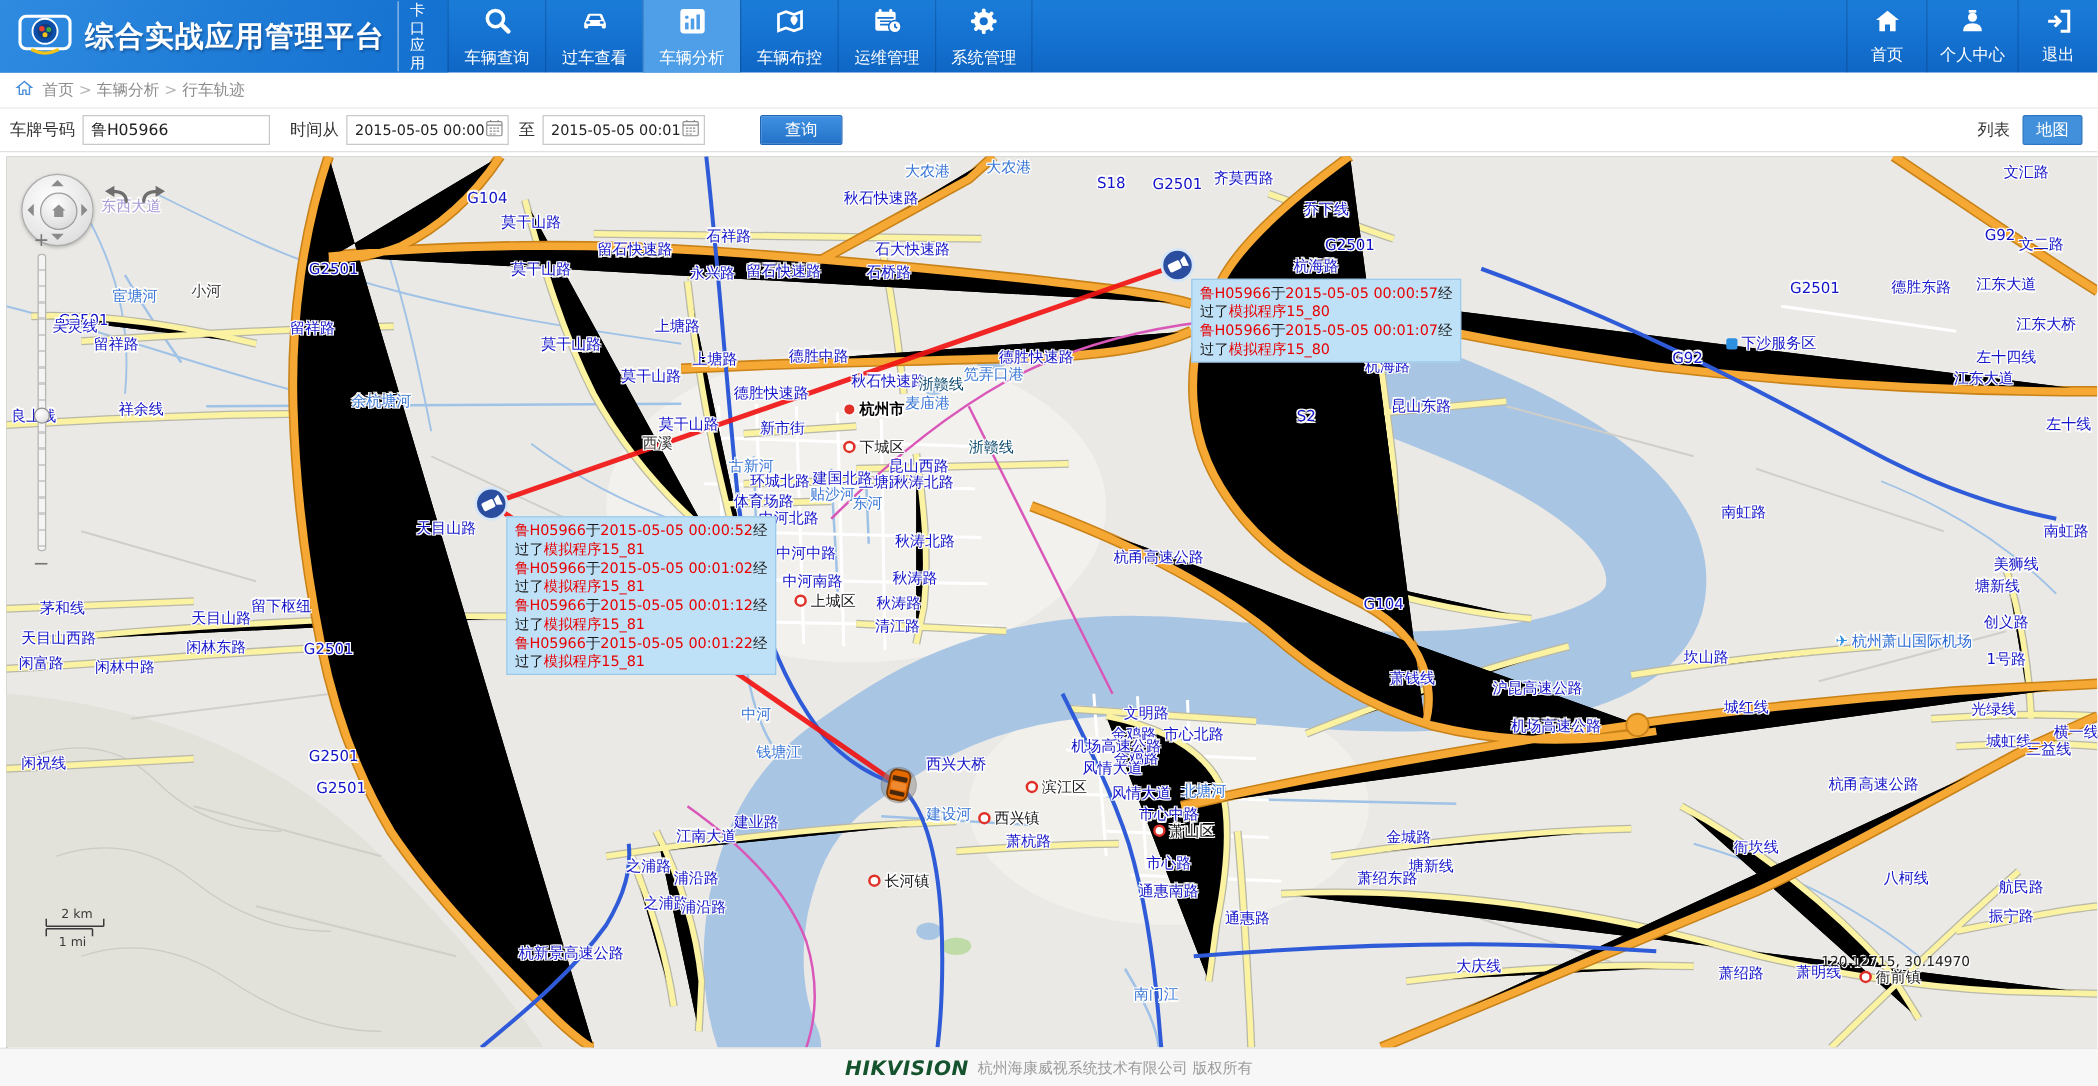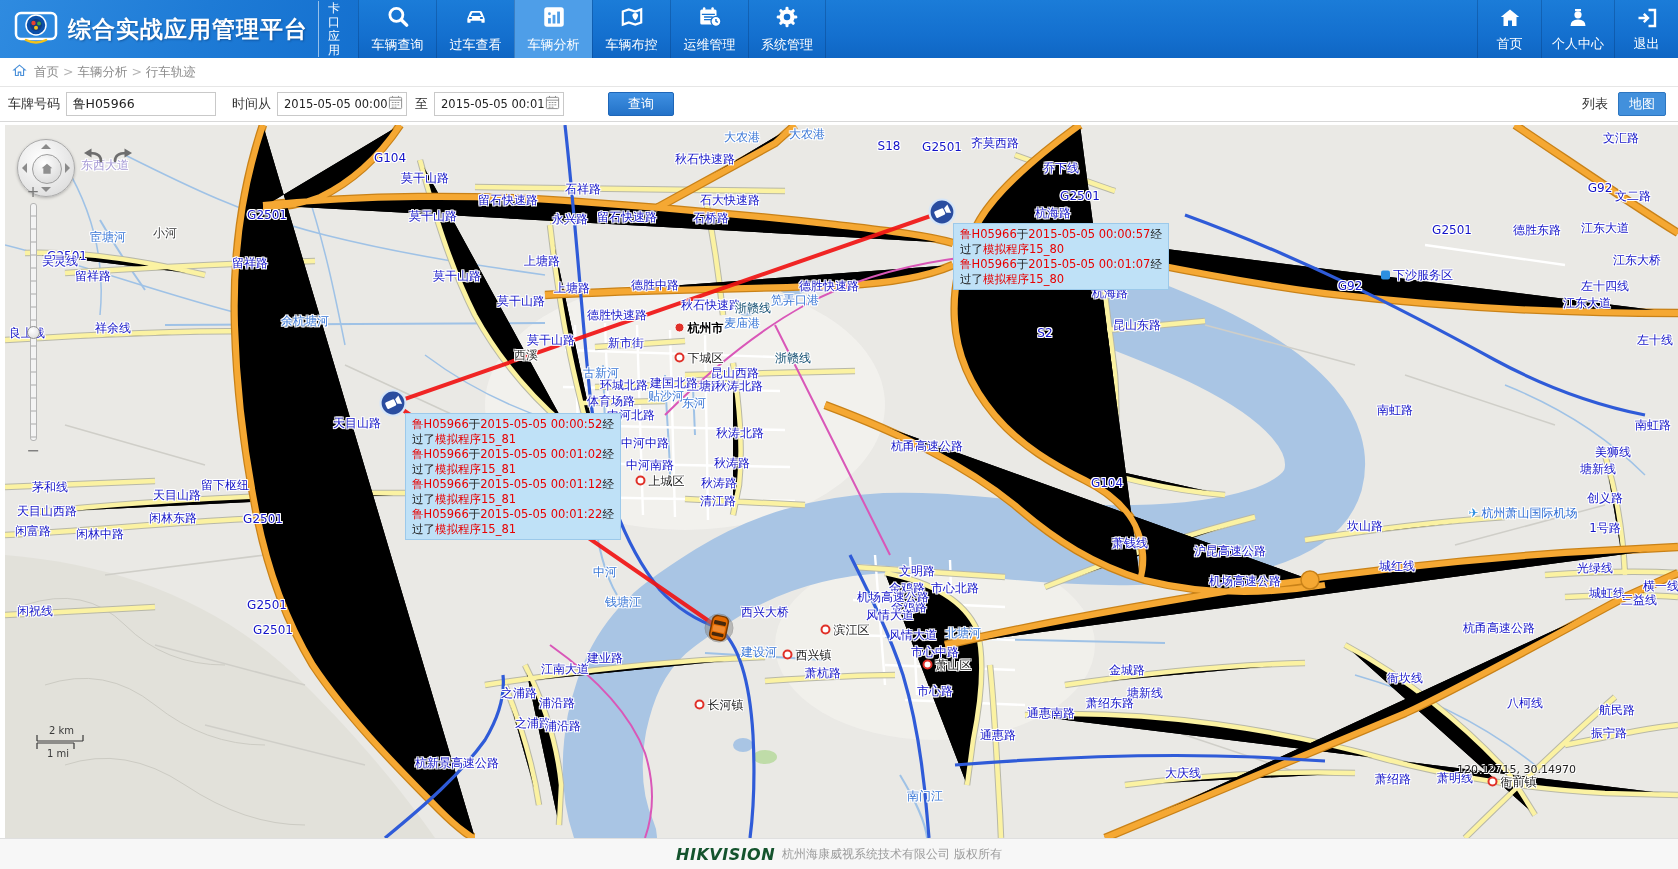--- a/index.html
+++ b/index.html
@@ -420,21 +420,21 @@
       <span class="mlabel " style="left: 1105px; top: 578px;">萧绍东路</span>
       <span class="mlabel " style="left: 1400px; top: 553px;">衙坎线</span>
       <span class="mlabel " style="left: 1520px; top: 578px;">八柯线</span>
       <span class="mlabel " style="left: 1612px; top: 585px;">航民路</span>
       <span class="mlabel " style="left: 1604px; top: 608px;">振宁路</span>
       <span class="mlabel " style="left: 514px; top: 568px;">之浦路</span>
       <span class="mlabel " style="left: 552px; top: 578px;">浦沿路</span>
       <span class="mlabel " style="left: 528px; top: 598px;">之浦路</span>
       <span class="mlabel " style="left: 558px; top: 601px;">浦沿路</span>
       <span class="mlabel district" style="left: 714px; top: 580px;">长河镇</span>
-      <span class="mlabel " style="left: 1046px; top: 588px;">通惠南路</span>
+      <span class="mlabel " style="left: 930px; top: 588px;">通惠南路</span>
       <span class="mlabel " style="left: 993px; top: 610px;">通惠路</span>
       <span class="mlabel " style="left: 1450px; top: 653px;">萧明线</span>
       <span class="mlabel district" style="left: 1507px; top: 657px;">衙前镇</span>
       <span class="mlabel " style="left: 1388px; top: 654px;">萧绍路</span>
       <span class="mlabel " style="left: 1178px; top: 648px;">大庆线</span>
       <span class="mlabel " style="left: 452px; top: 638px;">杭新景高速公路</span>
       <span class="mlabel water" style="left: 920px; top: 671px;">南门江</span>
       <span class="mlabel " style="left: 760px; top: 487px;">西兴大桥</span>
     </div>
   <div id="tooltips">

